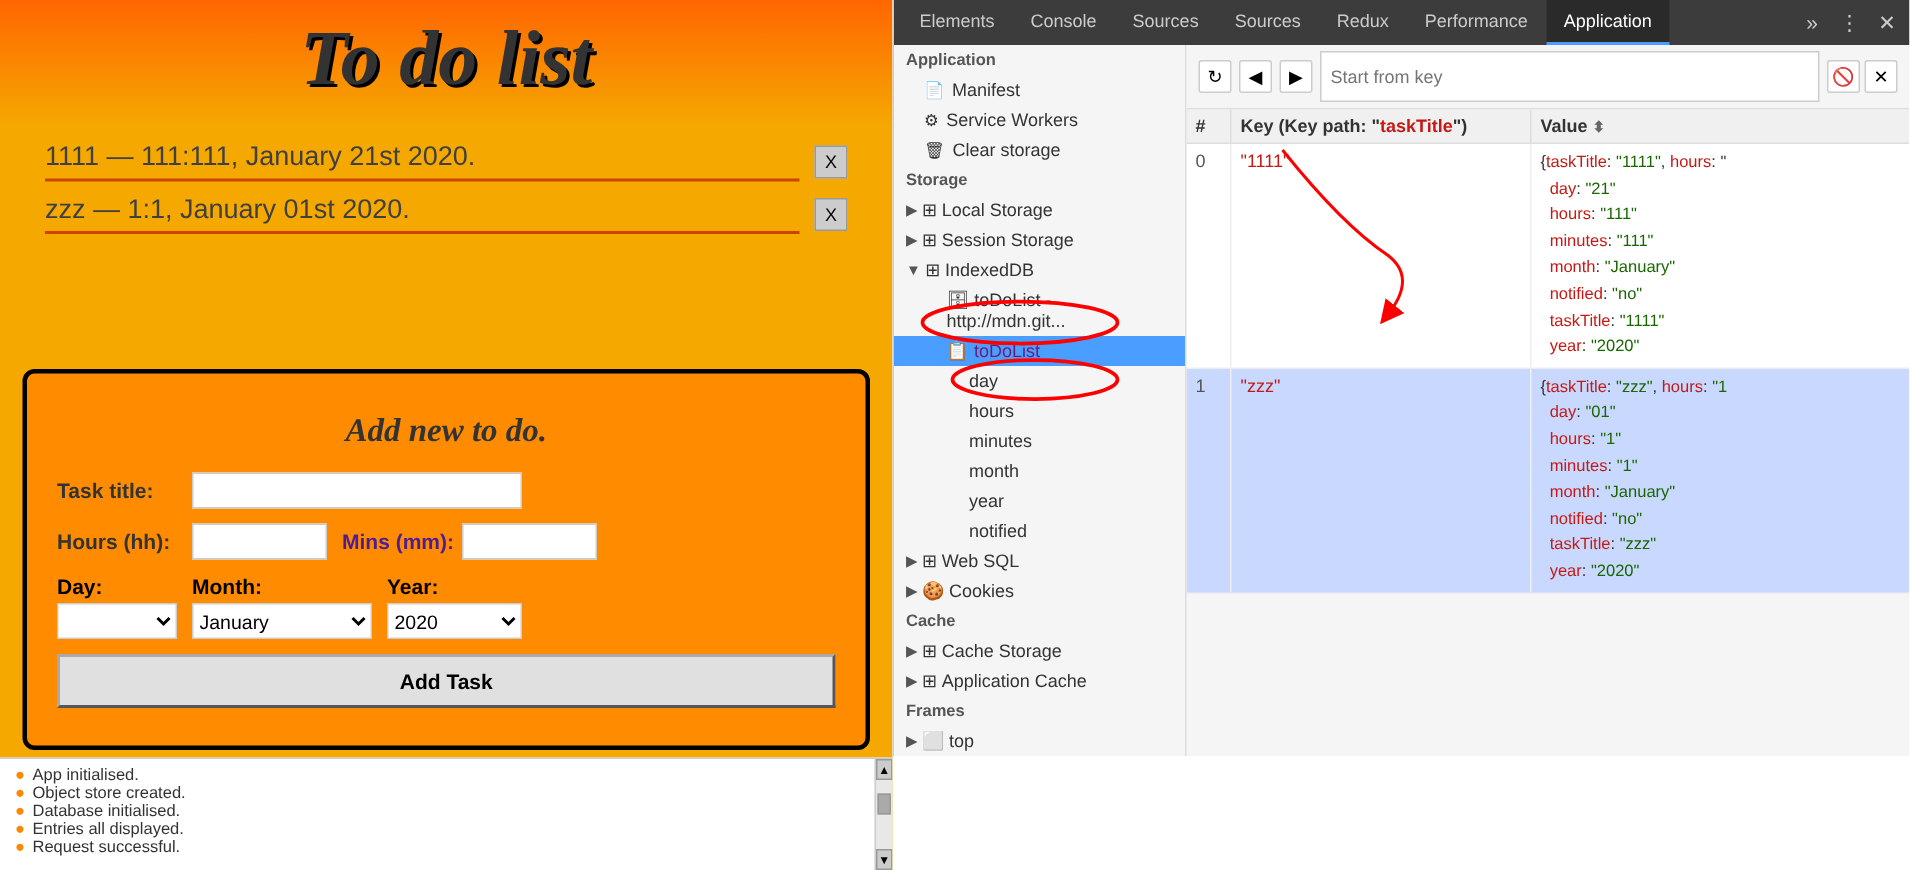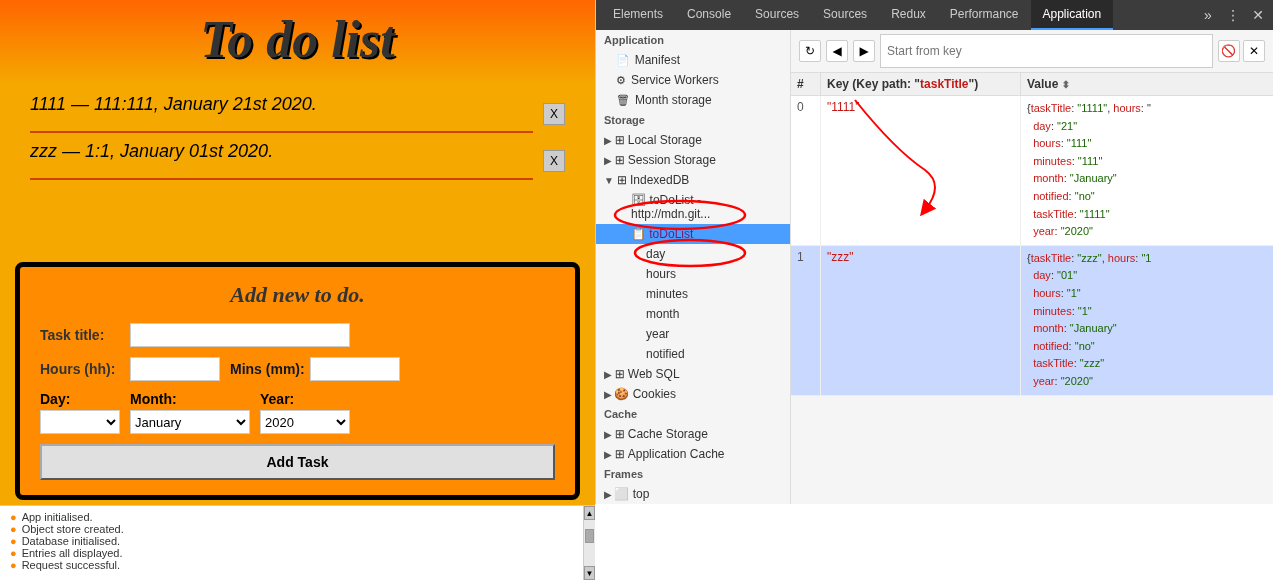--- a/index.html
+++ b/index.html
@@ -36,46 +36,45 @@
 
     .todo-item {
       display: flex;
       align-items: center;
       justify-content: space-between;
       margin-bottom: 8px;
     }
 
     .todo-text {
       font-size: 18px;
-      color: #000000;
+      color: #404040;
       flex: 1;
       border-bottom: 2px solid #cc4400;
-      padding-bottom: 16px;
-      font-style: italic;
+      padding-bottom: 4px;
     }
 
     .todo-remove-btn {
       background: #ccc;
       border: 1px solid #999;
       width: 22px;
       height: 22px;
       font-size: 12px;
       cursor: pointer;
       margin-left: 10px;
       display: flex;
       align-items: center;
       justify-content: center;
     }
 
     #add-form-container {
       background: #ff8c00;
-      border: 5px solid #000000;
+      border: 3px solid #000000;
       border-radius: 8px;
       margin: 5px 15px;
-      padding: 15px 20px;
+      padding: 25px 20px;
     }
 
     #form-title {
       font-family: 'Comic Sans MS', cursive;
       font-size: 22px;
       font-weight: bold;
       color: #333;
       text-align: center;
       font-style: italic;
       margin-bottom: 15px;
@@ -100,21 +99,21 @@
       height: 24px;
       font-size: 13px;
       padding: 2px 4px;
     }
 
     .input-full { width: 220px; }
     .input-small { width: 90px; }
 
     .form-label-inline {
       font-size: 14px;
-      color: #0f172a;
+      color: #4c1d95;
       font-weight: bold;
       margin-left: 10px;
       margin-right: 5px;
     }
 
     .day-row {
       display: flex;
       align-items: flex-end;
       margin-bottom: 10px;
     }
@@ -542,21 +541,21 @@
       <div class="sidebar-item">
         <span class="icon">📄</span>
         <span>Manifest</span>
       </div>
       <div class="sidebar-item">
         <span class="icon">⚙</span>
         <span>Service Workers</span>
       </div>
       <div class="sidebar-item">
         <span class="icon">🗑</span>
-        <span>Month storage</span>
+        <span>Clear storage</span>
       </div>
 
       <div class="sidebar-section-header">Storage</div>
       <div class="sidebar-expandable">
         <span class="expand-arrow">▶</span>
         <span class="icon">⊞</span>
         <span>Local Storage</span>
       </div>
       <div class="sidebar-expandable">
         <span class="expand-arrow">▶</span>

